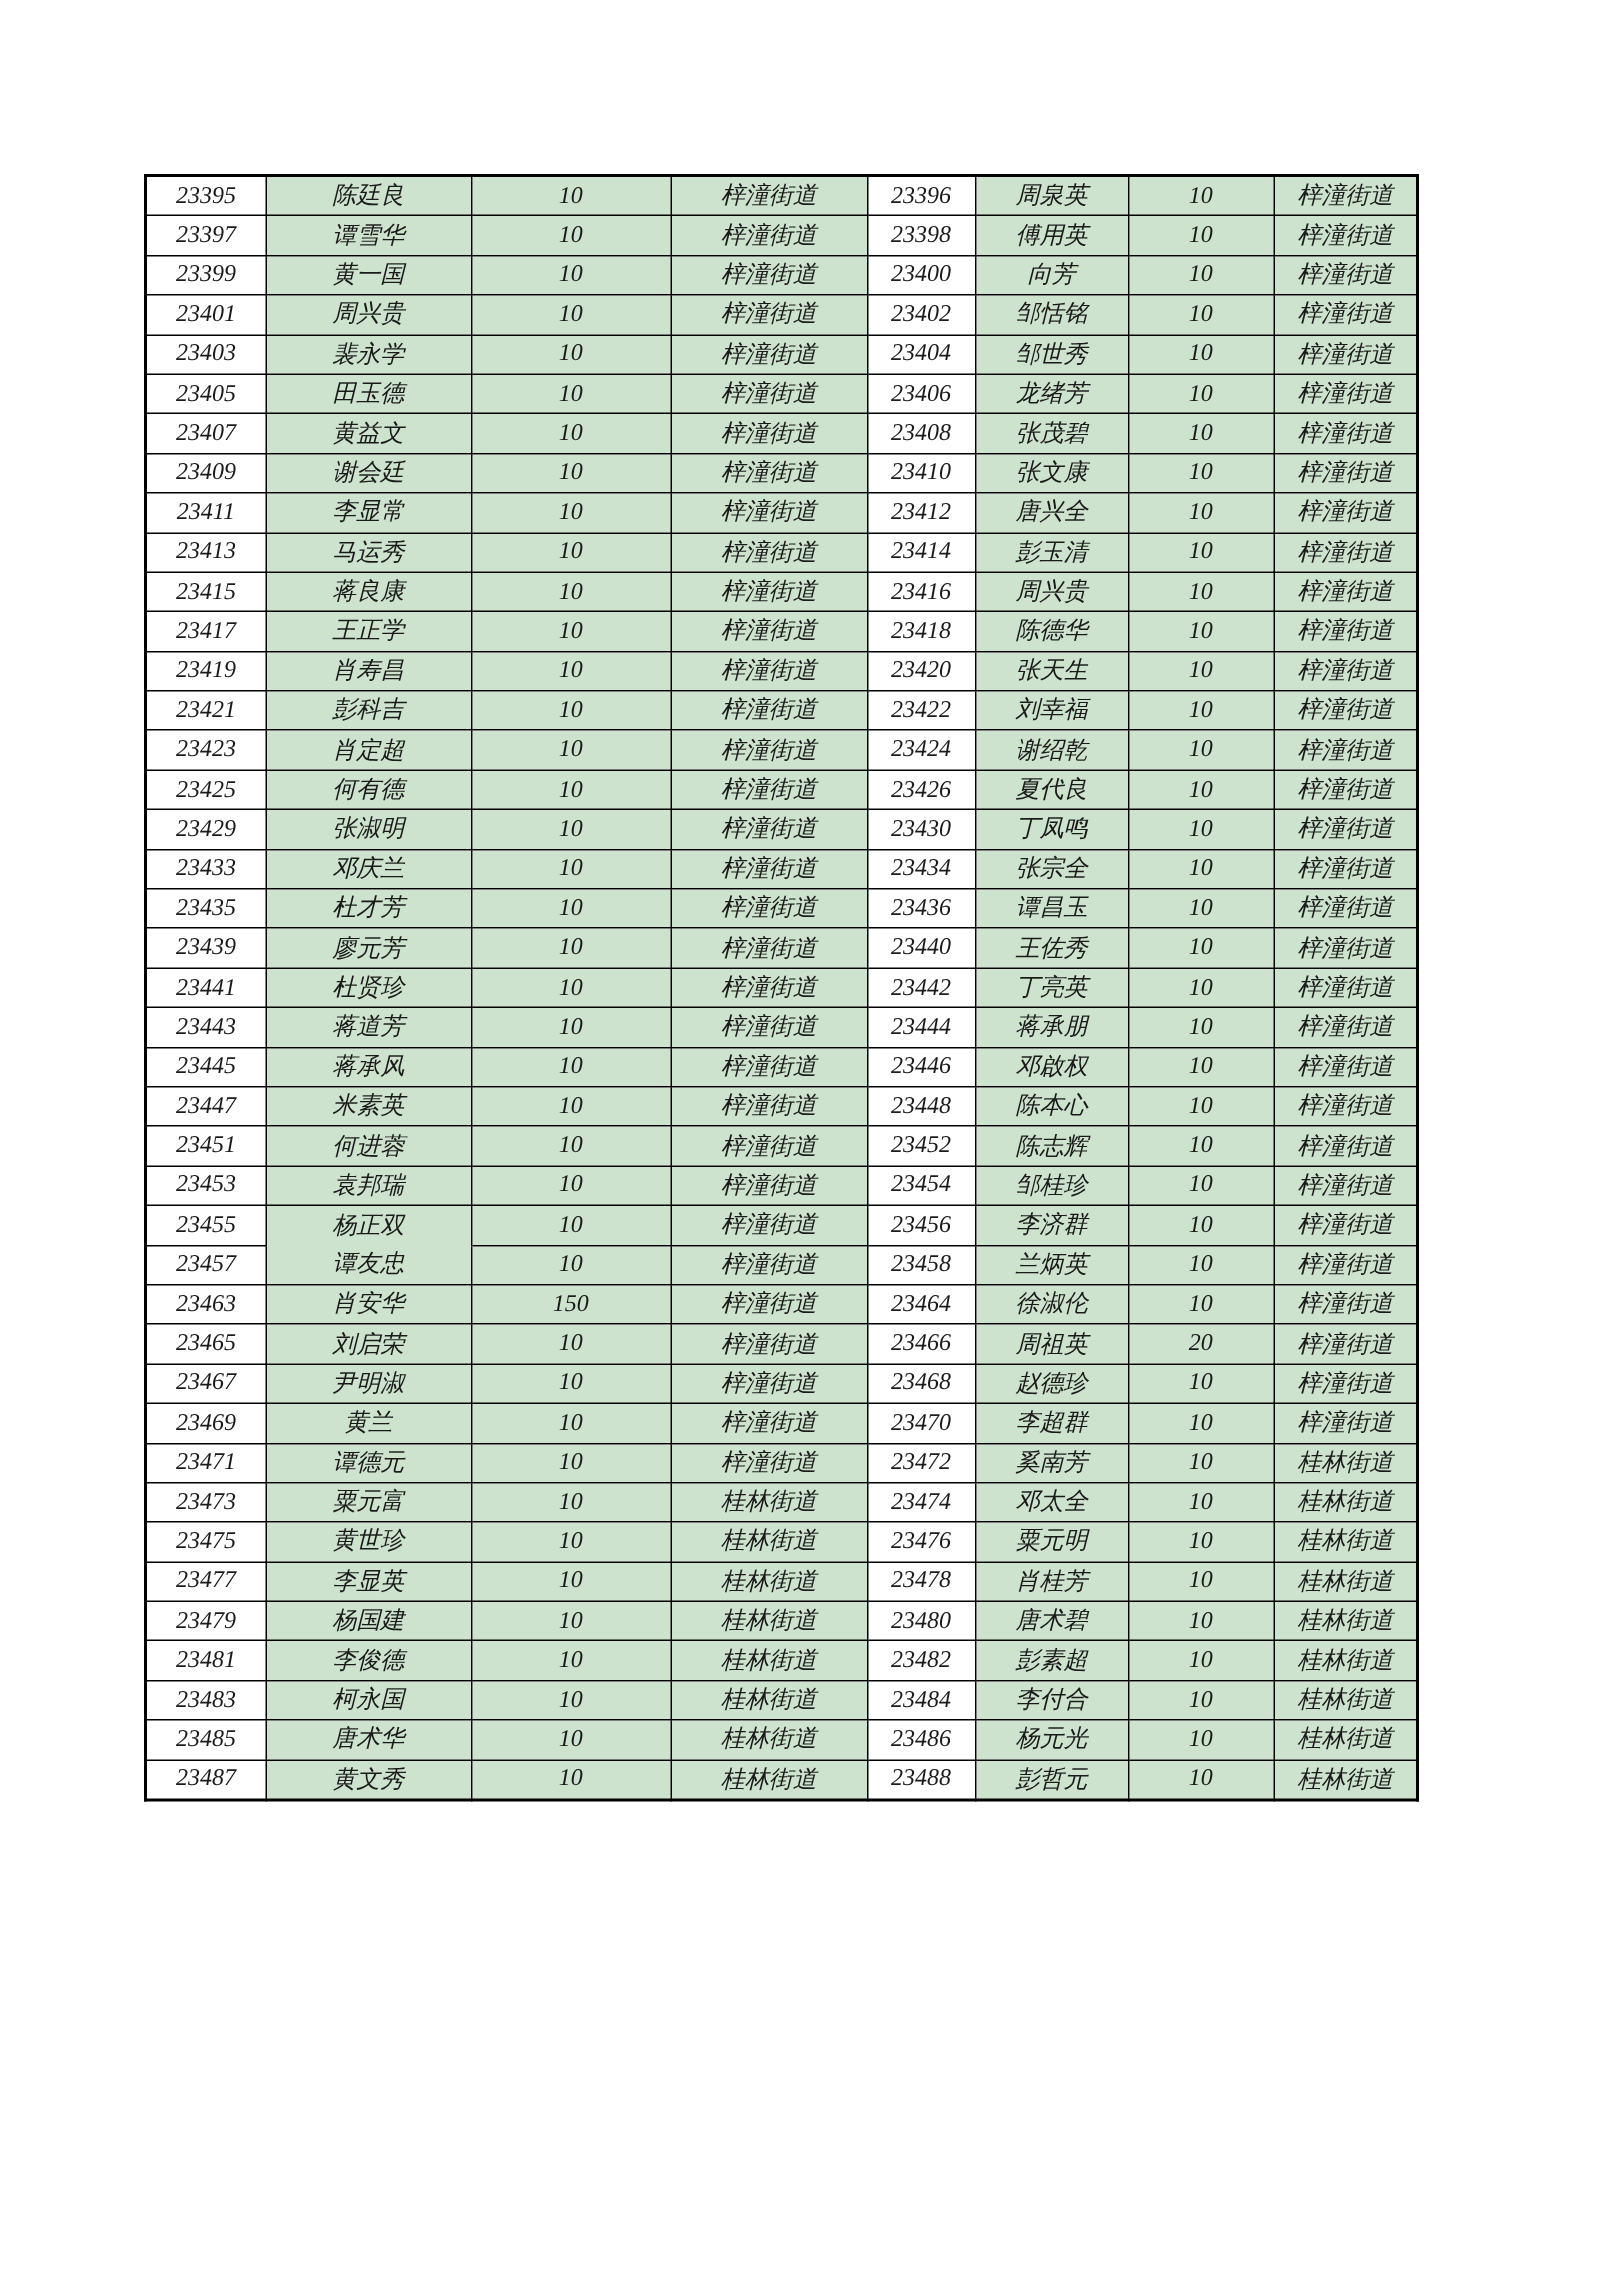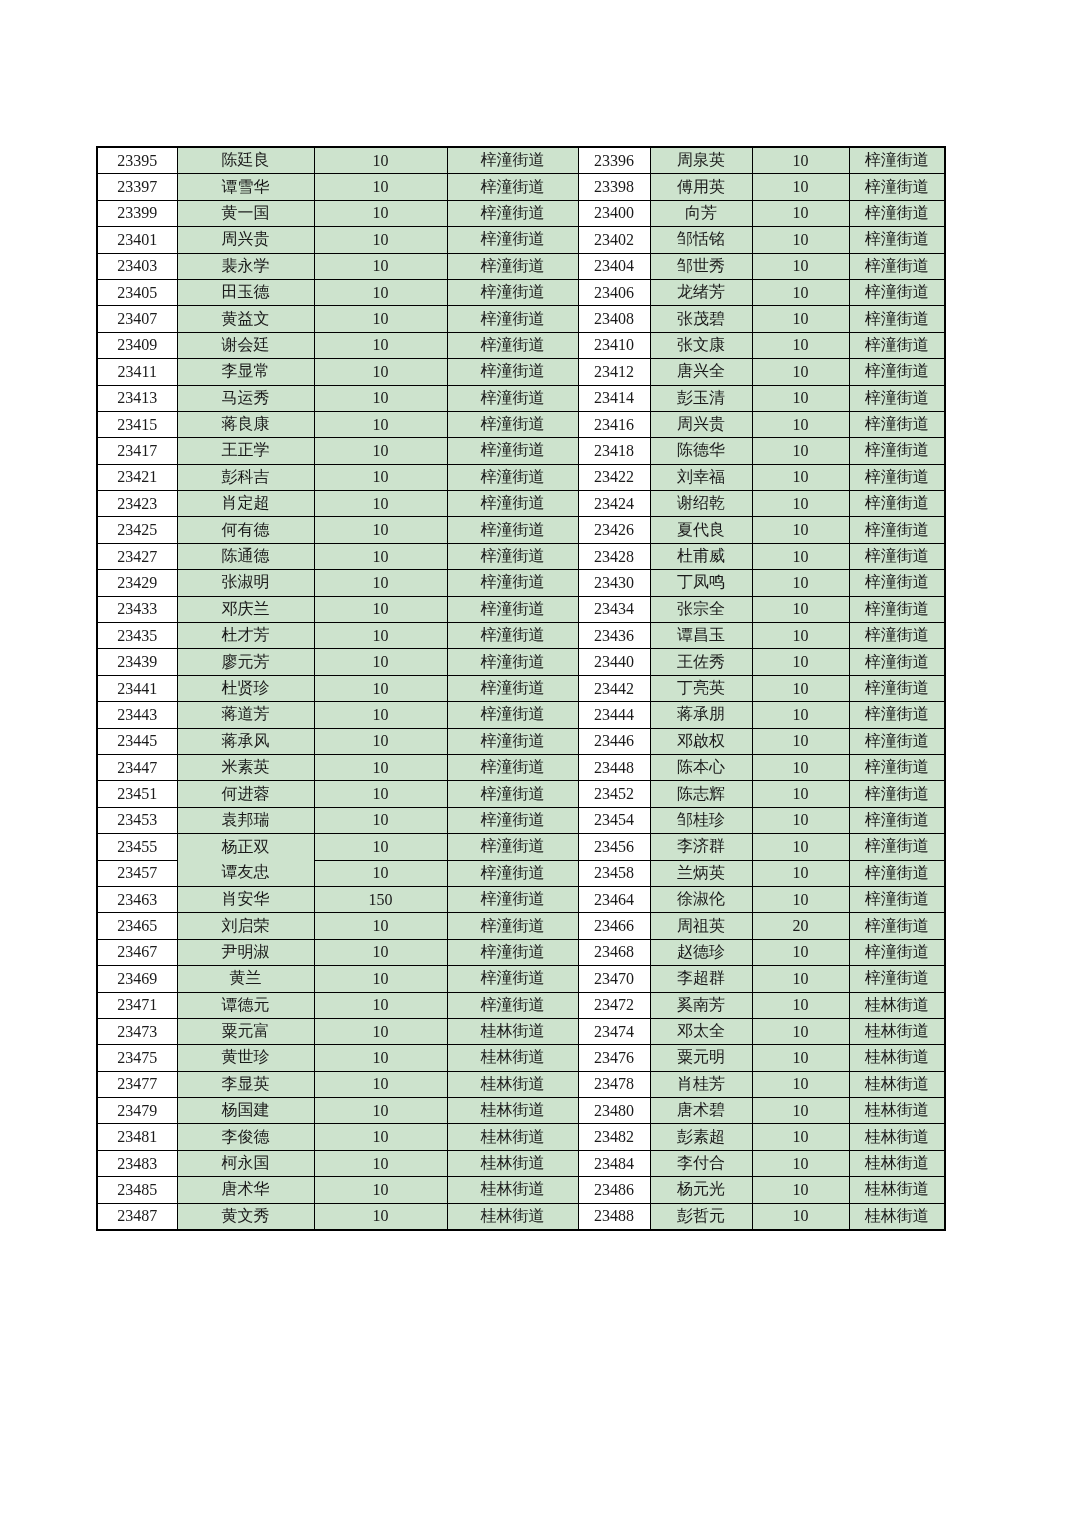--- a/index.html
+++ b/index.html
@@ -6,25 +6,26 @@
   .page {
     position: relative;
     width: 1075px;
     height: 1519px;
     background: #ffffff;
     font-family: "Liberation Serif", serif;
   }
   table.records {
     position: absolute;
     left: 96px;
-    top: 146px;
+    top: 116px;
     border-collapse: collapse;
     table-layout: fixed;
     width: 848px;
     border: 2px solid #000000;
+    font-style: italic;
   }
   table.records td {
     border: 1px solid #000000;
     height: 25.4px;
     padding: 0;
     text-align: center;
     vertical-align: middle;
     font-size: 16px;
     color: #1a1a1a;
     overflow: hidden;
@@ -163,20 +164,30 @@
           <td class="c-id">23417</td>
           <td class="c-green">王正学</td>
           <td class="c-green">10</td>
           <td class="c-green">梓潼街道</td>
           <td class="c-id">23418</td>
           <td class="c-green">陈德华</td>
           <td class="c-green">10</td>
           <td class="c-green">梓潼街道</td>
         </tr>
         <tr>
+          <td class="c-id">23419</td>
+          <td class="c-green">肖寿昌</td>
+          <td class="c-green">10</td>
+          <td class="c-green">梓潼街道</td>
+          <td class="c-id">23420</td>
+          <td class="c-green">张天生</td>
+          <td class="c-green">10</td>
+          <td class="c-green">梓潼街道</td>
+        </tr>
+        <tr>
           <td class="c-id">23421</td>
           <td class="c-green">彭科吉</td>
           <td class="c-green">10</td>
           <td class="c-green">梓潼街道</td>
           <td class="c-id">23422</td>
           <td class="c-green">刘幸福</td>
           <td class="c-green">10</td>
           <td class="c-green">梓潼街道</td>
         </tr>
         <tr>
@@ -189,30 +200,20 @@
           <td class="c-green">10</td>
           <td class="c-green">梓潼街道</td>
         </tr>
         <tr>
           <td class="c-id">23425</td>
           <td class="c-green">何有德</td>
           <td class="c-green">10</td>
           <td class="c-green">梓潼街道</td>
           <td class="c-id">23426</td>
           <td class="c-green">夏代良</td>
-          <td class="c-green">10</td>
-          <td class="c-green">梓潼街道</td>
-        </tr>
-        <tr>
-          <td class="c-id">23427</td>
-          <td class="c-green">陈通德</td>
-          <td class="c-green">10</td>
-          <td class="c-green">梓潼街道</td>
-          <td class="c-id">23428</td>
-          <td class="c-green">杜甫威</td>
           <td class="c-green">10</td>
           <td class="c-green">梓潼街道</td>
         </tr>
         <tr>
           <td class="c-id">23429</td>
           <td class="c-green">张淑明</td>
           <td class="c-green">10</td>
           <td class="c-green">梓潼街道</td>
           <td class="c-id">23430</td>
           <td class="c-green">丁凤鸣</td>

